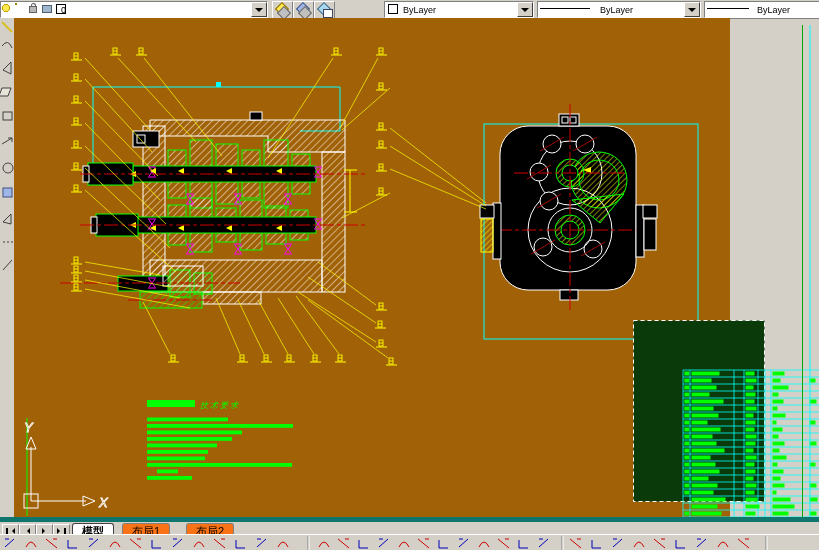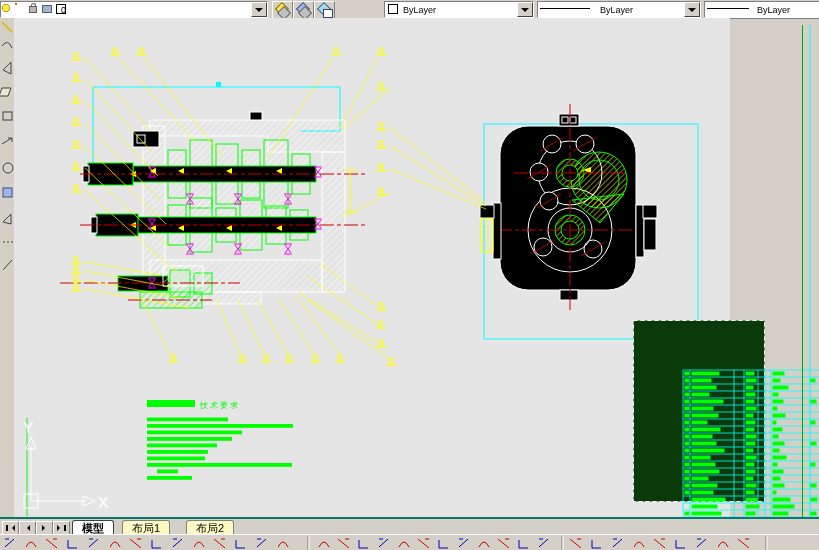--- a/index.html
+++ b/index.html
@@ -24,31 +24,31 @@
     border:1px solid #606060;border-bottom:none;border-radius:3px 3px 0 0;}
   .prn{background:#9fb6cd;border:1px solid #506070;width:8px;height:6px;margin-top:3px;}
   .csq{width:8px;height:8px;border:1px solid #000;background:#fff;margin-top:2px;}
   .tbtn{position:absolute;top:1px;width:19px;height:16px;background:#d4d0c8;border:1px solid;
     border-color:#fff #808080 #808080 #fff;}
   .dia{position:absolute;width:8px;height:8px;transform:rotate(45deg);border:1px solid #806000;}
   .lglyph{display:inline-block;height:1px;background:#000;vertical-align:middle;margin:0 4px 2px 2px;}
   
   .leftbar{position:absolute;left:0;top:18px;width:14px;height:499px;background:#d4d0c8;}
   
-  .canvas{position:absolute;left:14px;top:18px;width:716px;height:499px;background:#e5e5e5;}
+  .canvas{position:absolute;left:14px;top:18px;width:716px;height:499px;background:#a16207;font-style:italic;}
   
   .tabbar{position:absolute;left:0;top:517px;width:819px;height:17px;background:#d4d0c8;
-    border-top:2px solid #0f766e;font-size:11px;}
+    border-top:5px solid #0f766e;font-size:11px;}
   .navbtn{position:absolute;top:2px;width:15px;height:13px;background:#d4d0c8;border:1px solid;
     border-color:#fff #808080 #808080 #fff;}
   .tri{position:absolute;top:3px;width:0;height:0;border:3px solid transparent;}
   .tri.left{border-right-color:#000;left:4px;}
   .tri.right{border-left-color:#000;left:6px;}
   .bar{position:absolute;top:3px;width:2px;height:6px;background:#000;}
-  .tab{position:absolute;top:1px;height:15px;padding:0 9px;line-height:15px;background:#fef9c3;
+  .tab{position:absolute;top:1px;height:15px;padding:0 9px;line-height:15px;background:#f97316;
     border:1px solid #808080;border-bottom:none;border-radius:3px 3px 0 0;color:#000;}
   .tab.active{background:#fff;font-weight:bold;border-color:#404040;}
   
   .bottombar{position:absolute;left:0;top:534px;width:819px;height:16px;background:#d4d0c8;
     border-top:1px solid #fff;overflow:hidden;}
 </style>
 </head>
 <body>
 
 <div class="app">

